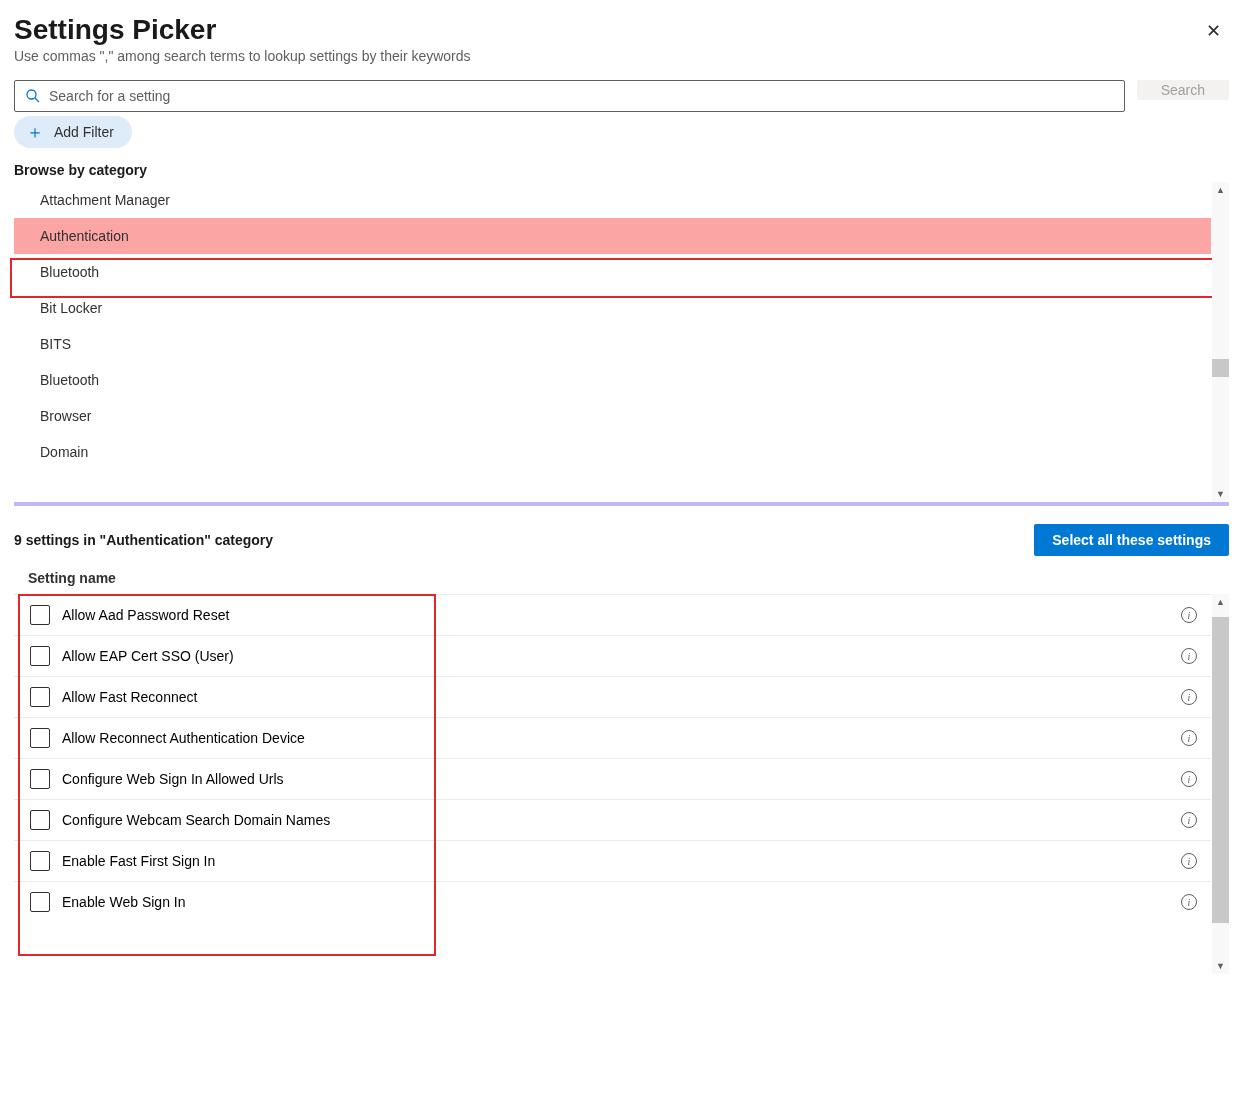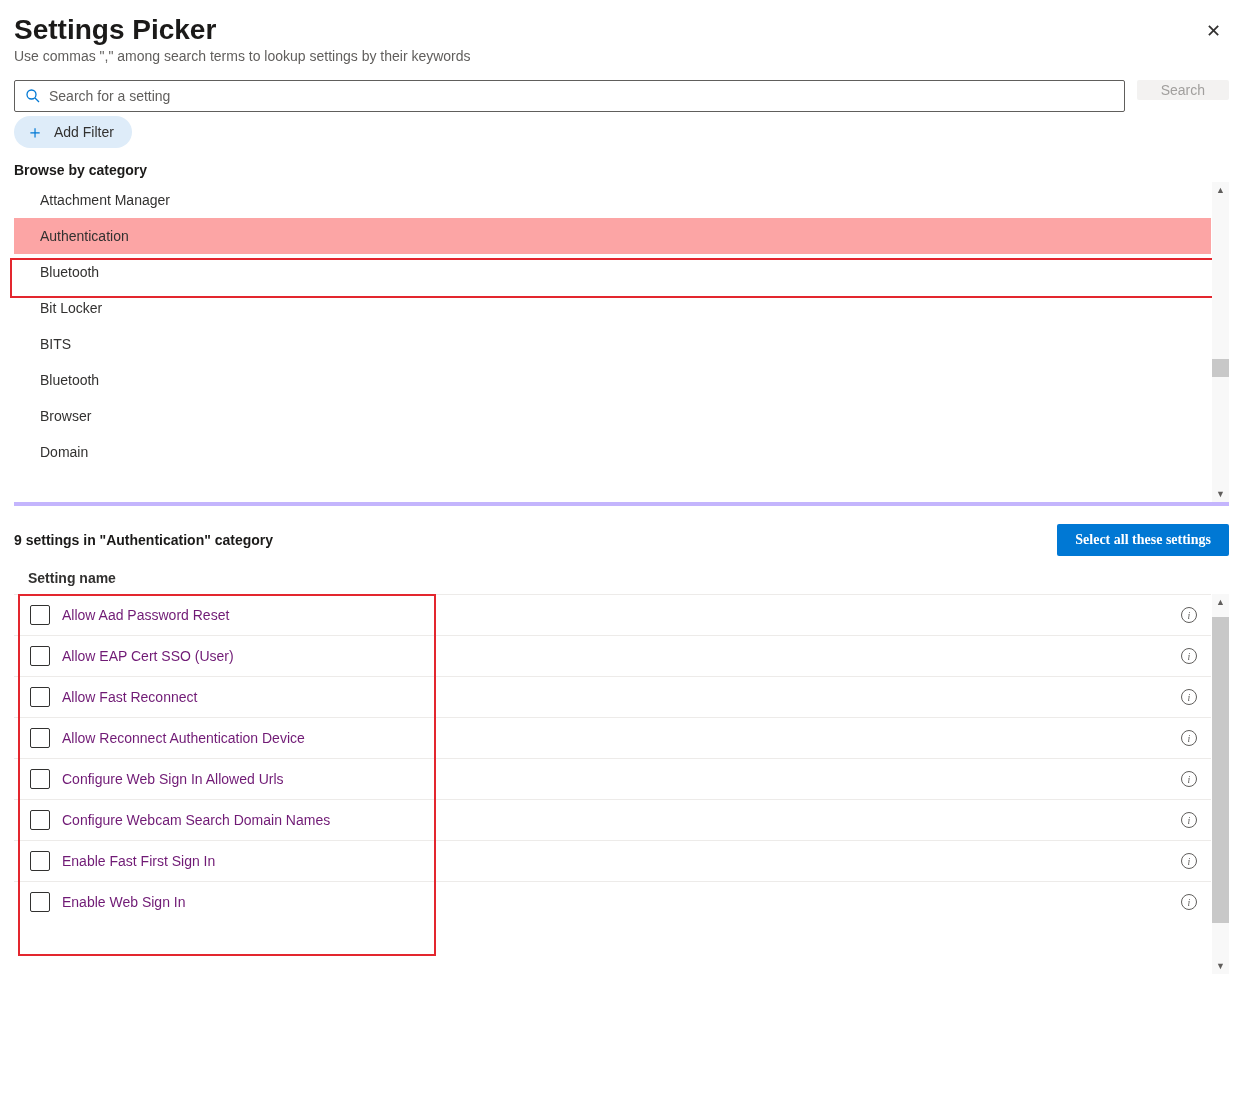--- a/index.html
+++ b/index.html
@@ -153,21 +153,20 @@
     }
     .select-all-btn {
       background: #0078d4;
       color: #ffffff;
       border: none;
       font-size: 14px;
       font-weight: 600;
       padding: 8px 18px;
       border-radius: 2px;
       cursor: pointer;
-      font-family: Liberation Serif, serif;
     }
     .col-header {
       font-size: 14px;
       font-weight: 600;
       padding: 0 0 8px 14px;
     }
     .settings-scroll {
       position: relative;
       height: 380px;
     }
@@ -186,21 +185,21 @@
     .checkbox {
       width: 20px; height: 20px;
       border: 1px solid #323130;
       border-radius: 2px;
       flex-shrink: 0;
       cursor: pointer;
     }
     .setting-name {
       flex: 1;
       font-size: 14px;
-      color: #701a75;
+      color: #000000;
     }
     .info-icon {
       width: 16px; height: 16px;
       border: 1px solid #605e5c;
       border-radius: 50%;
       display: flex; align-items: center; justify-content: center;
       font-size: 10px; color: #605e5c;
       font-style: italic;
       font-family: Georgia, serif;
       cursor: pointer;

